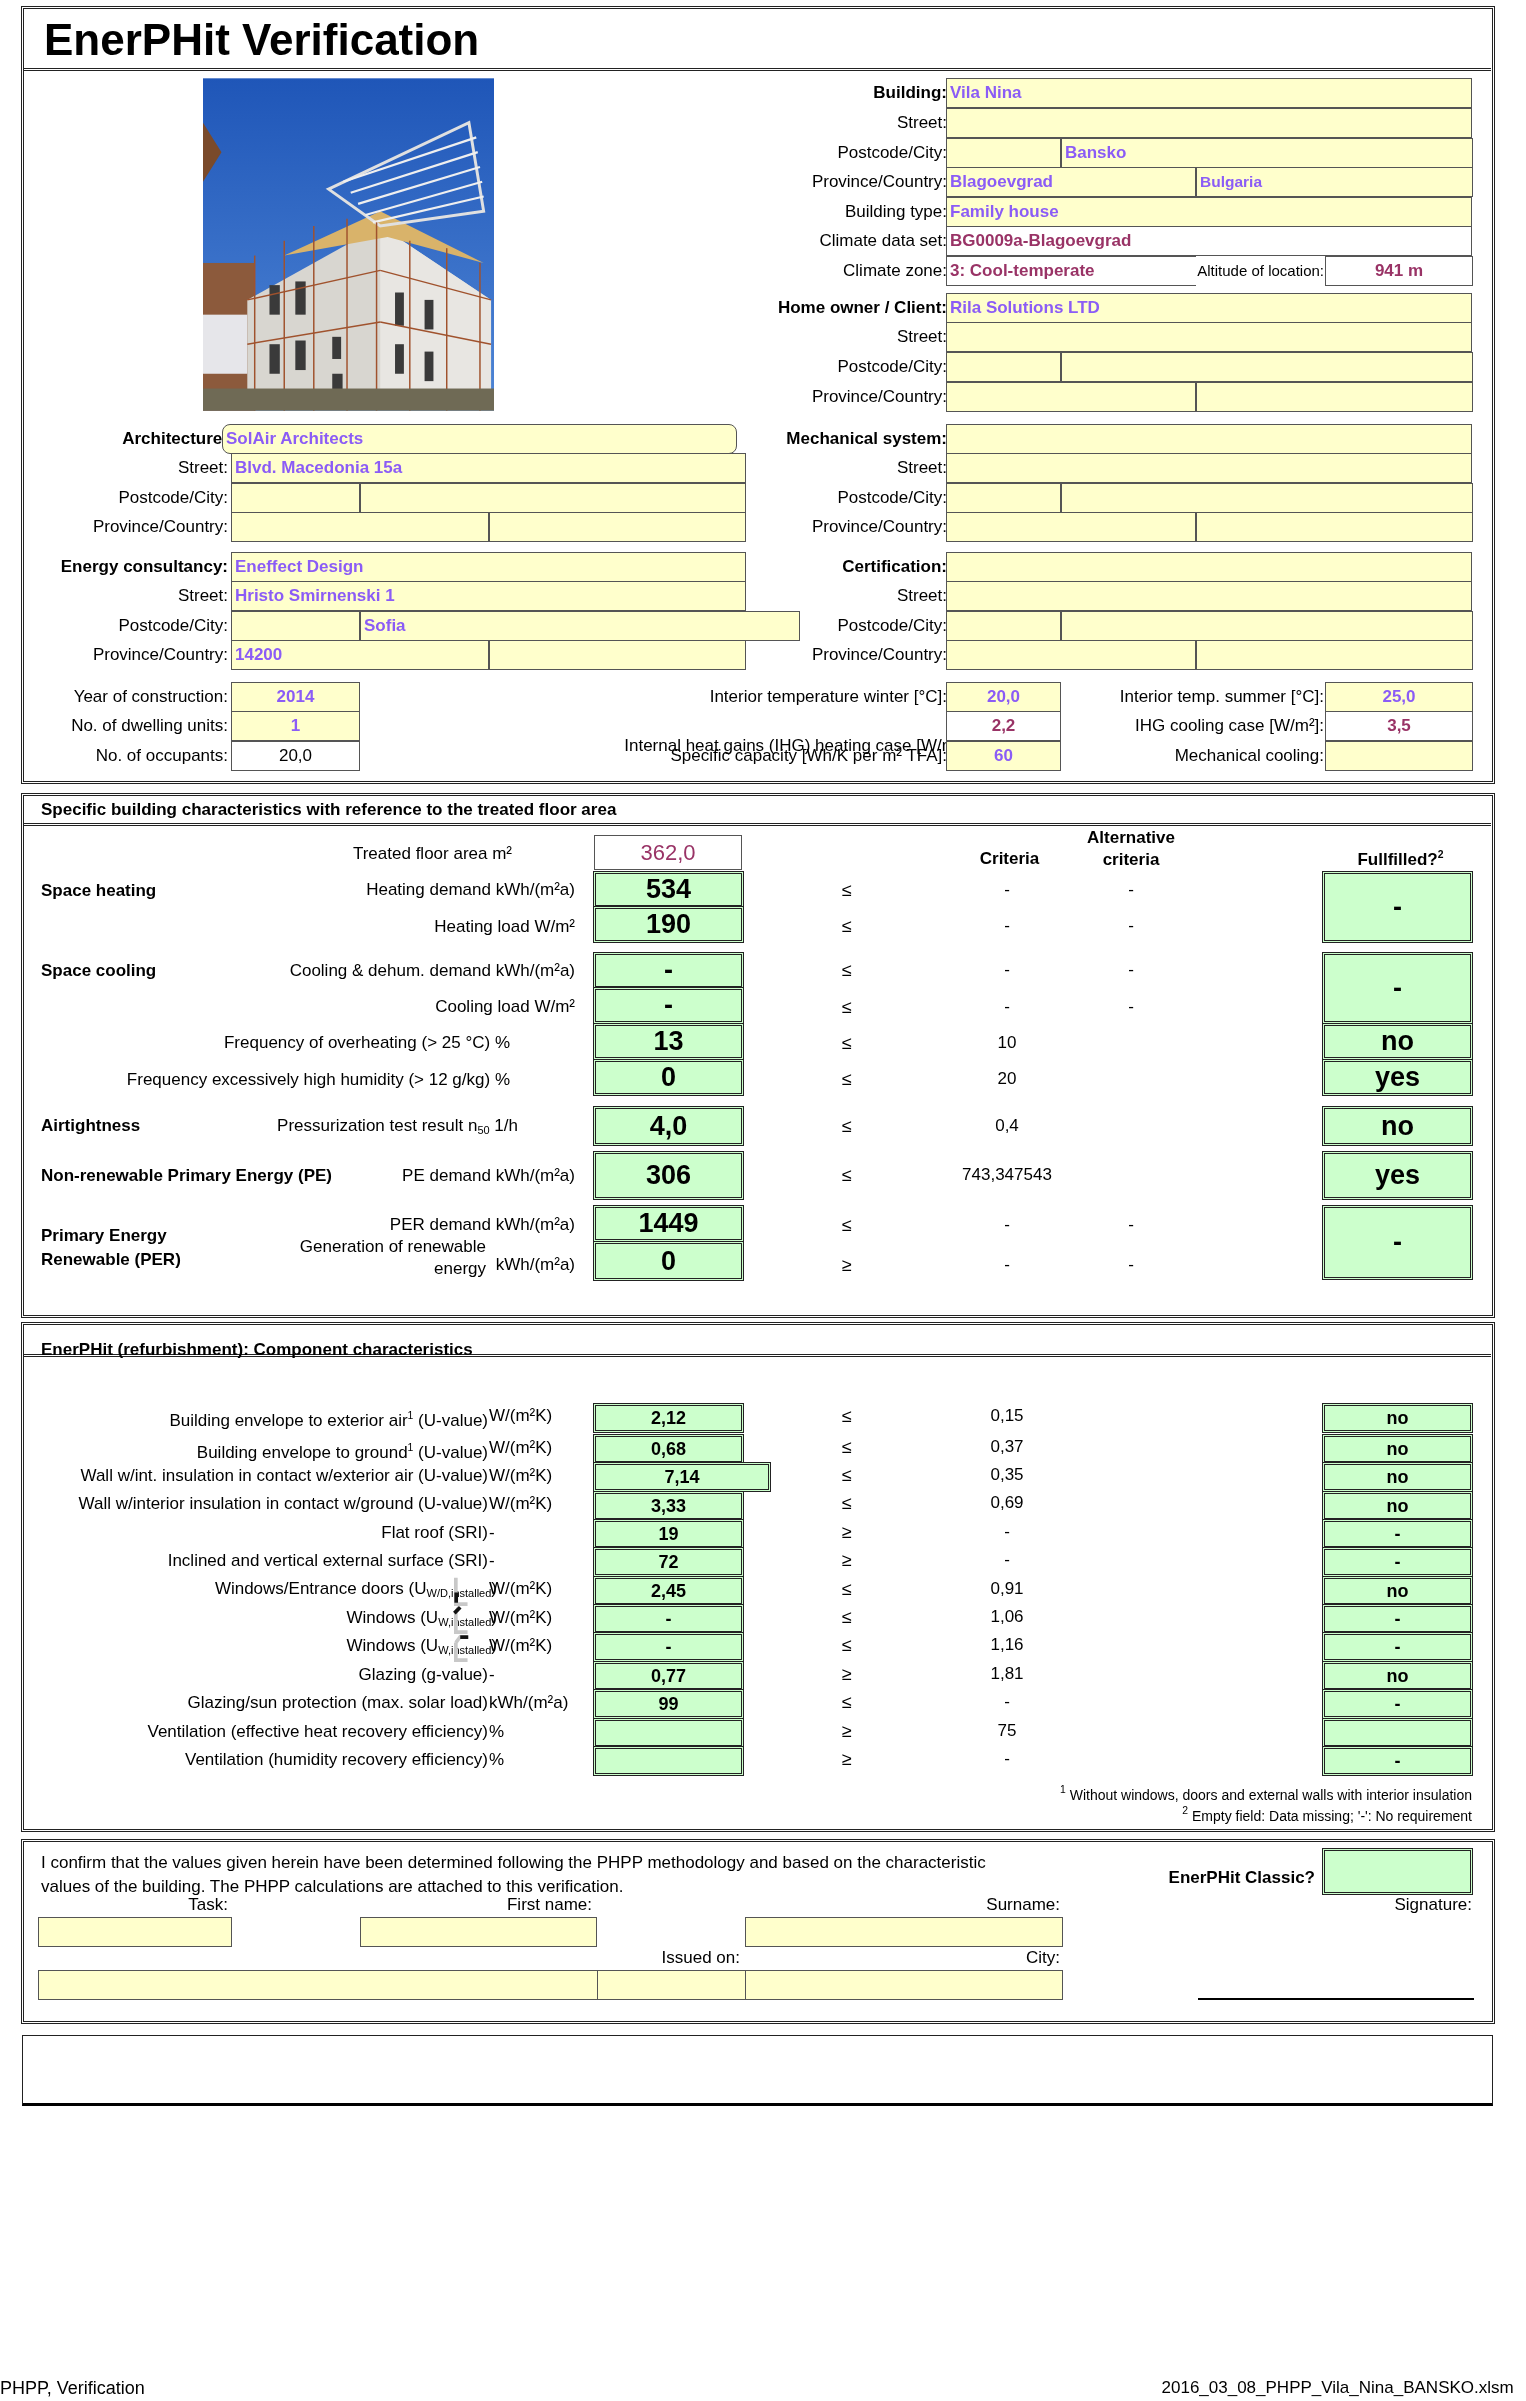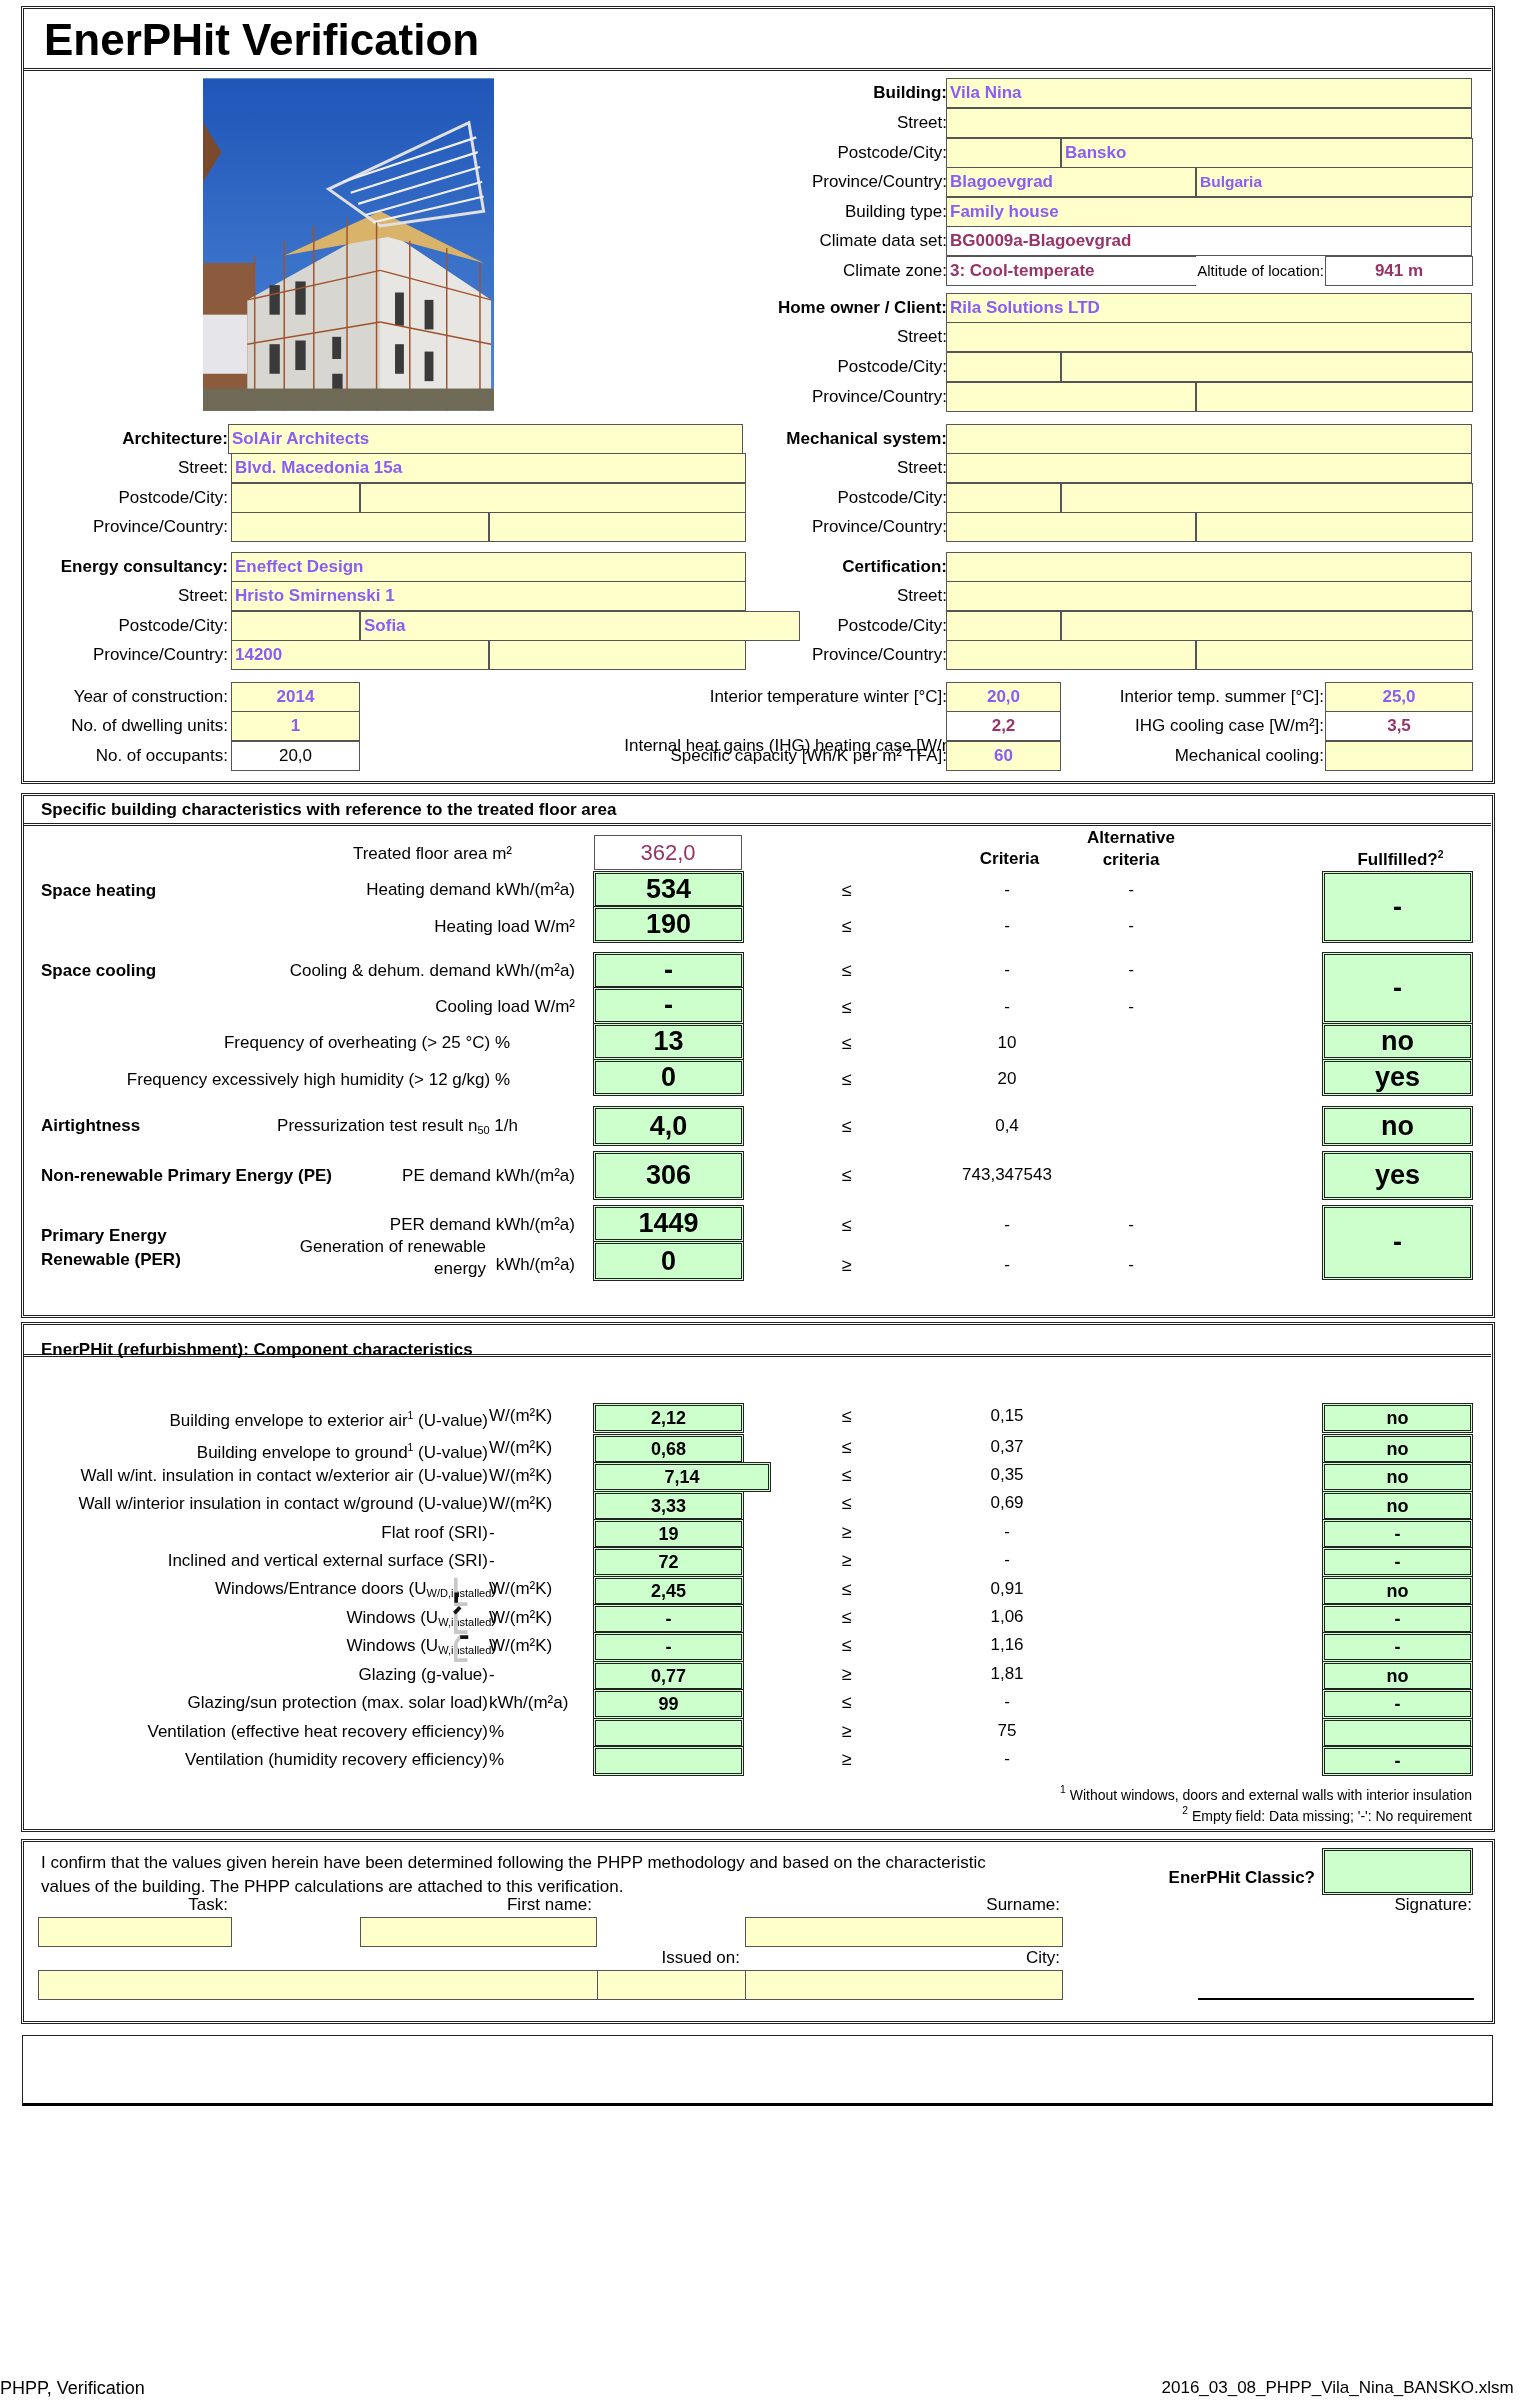--- a/index.html
+++ b/index.html
@@ -115,21 +115,21 @@
 <div class="lbl" style="right:580px;top:322px;">Street:</div>
 <div class="cell blue" style="left:946px;top:322px;width:526px;height:30px;"></div>
 <div class="lbl" style="right:580px;top:352px;">Postcode/City:</div>
 <div class="cell blue" style="left:946px;top:352px;width:115px;height:30px;"></div>
 <div class="cell blue" style="left:1061px;top:352px;width:412px;height:30px;"></div>
 <div class="lbl" style="right:580px;top:382px;">Province/Country:</div>
 <div class="cell blue" style="left:946px;top:382px;width:250px;height:30px;"></div>
 <div class="cell blue" style="left:1196px;top:382px;width:277px;height:30px;"></div>
 
 <div class="lbl b" style="right:1299px;top:424px;">Architecture:</div>
-<div class="cell blue" style="left:228px;top:424px;width:515px;height:30px;">SolAir Architects</div>
+<div class="cell blue" style="left:222px;top:424px;width:515px;height:30px;border-radius:8px;">SolAir Architects</div>
 <div class="lbl" style="right:1299px;top:453px;">Street:</div>
 <div class="cell blue" style="left:231px;top:453px;width:515px;height:30px;">Blvd. Macedonia 15a</div>
 <div class="lbl" style="right:1299px;top:483px;">Postcode/City:</div>
 <div class="cell blue" style="left:231px;top:483px;width:129px;height:30px;"></div>
 <div class="cell blue" style="left:360px;top:483px;width:386px;height:30px;"></div>
 <div class="lbl" style="right:1299px;top:512px;">Province/Country:</div>
 <div class="cell blue" style="left:231px;top:512px;width:258px;height:30px;"></div>
 <div class="cell blue" style="left:489px;top:512px;width:257px;height:30px;"></div>
 
 <div class="lbl b" style="right:580px;top:424px;">Mechanical system:</div>

